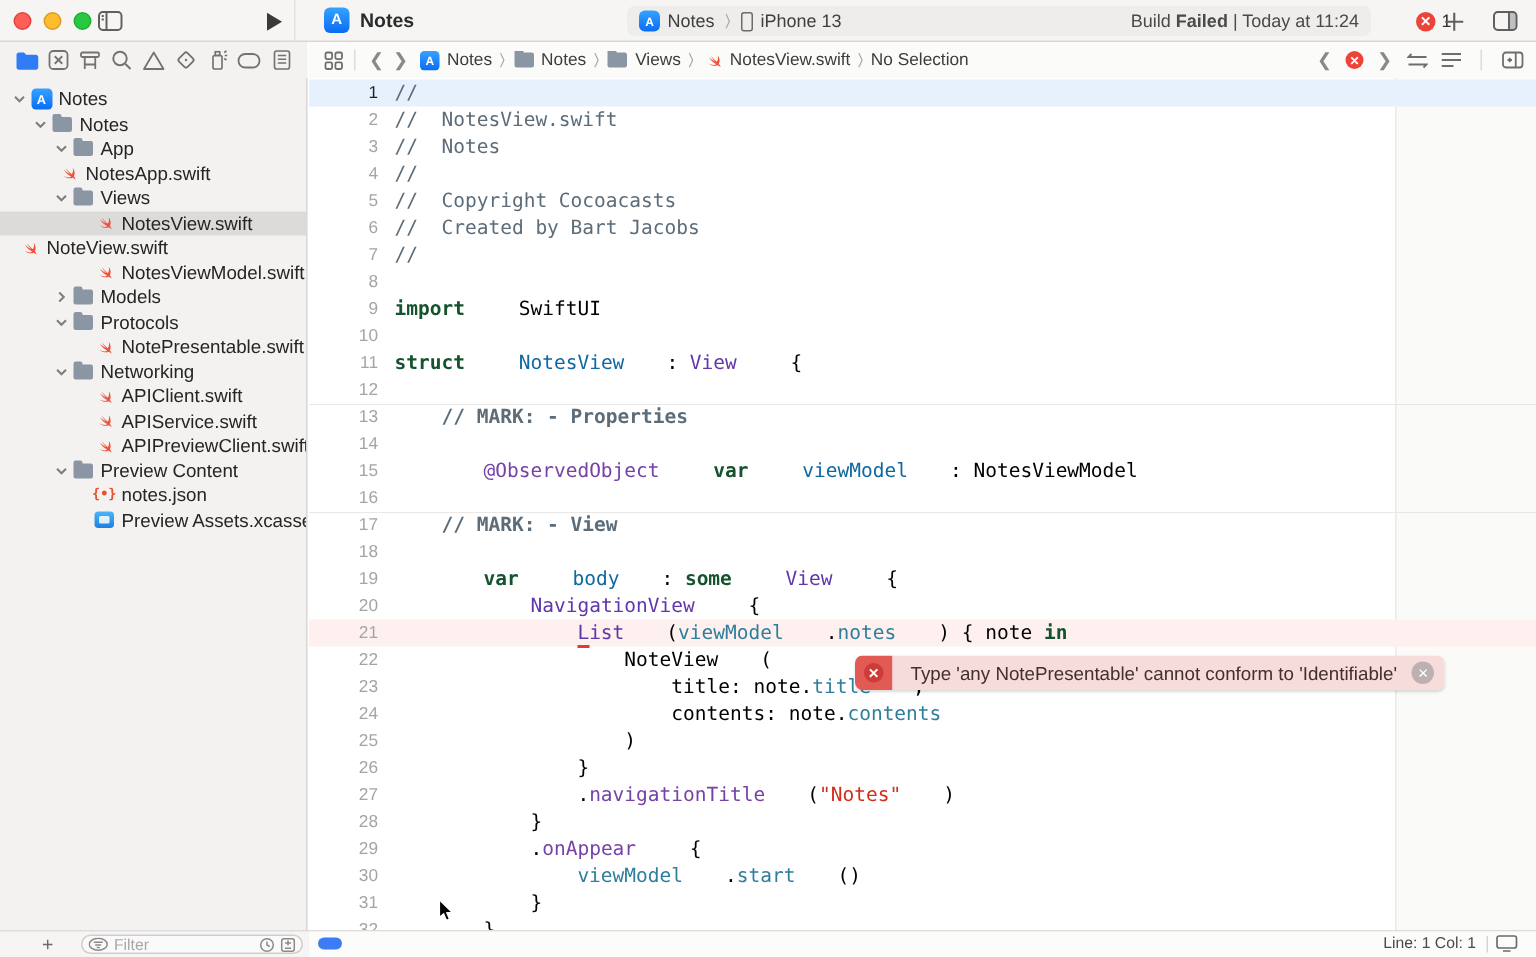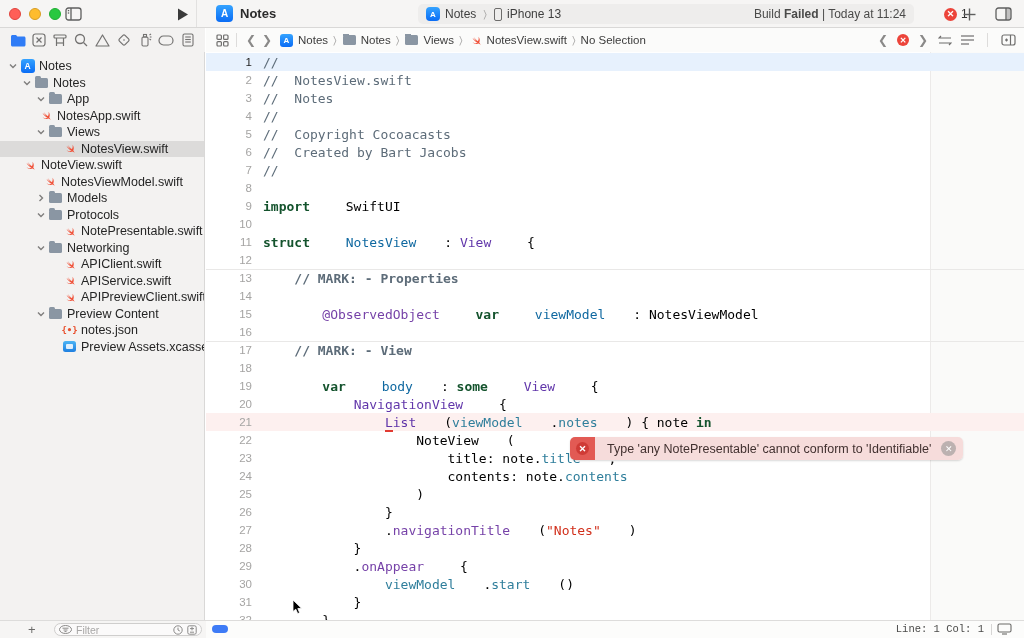--- a/index.html
+++ b/index.html
@@ -81,21 +81,21 @@
   .cursor { position:absolute; left:86px; top:548px; }
 
   
   .bottombar { position:absolute; left:0; top:620px; width:1024px; height:18px; background:#f6f5f4; border-top:1px solid #dddcdb; }
   .bb-editor { position:absolute; left:206px; top:0; width:818px; height:17px; background:#fcfcfb; }
   .bb-plus { position:absolute; left:28px; top:1px; color:#6b6a69; font-size:13px; }
   .filter-pill { position:absolute; left:54px; top:2px; width:148px; height:13px; border:1px solid #cfcecd; border-radius:7px; background:#fbfafa; display:flex; align-items:center; padding:0 4px; gap:4px; }
   .filter-txt { font-size:10.5px; color:#a8a7a6; flex:1 1 auto; }
   .pill-ic { color:#8b8a89; display:flex; align-items:center; }
   .bp-capsule { position:absolute; left:212px; top:4px; width:16px; height:8px; border-radius:4px; background:#3e7bf6; }
-  .linecol { position:absolute; right:40px; top:2px; font-size:10.5px; color:#4a4a49;font-family:Liberation Mono, monospace; }
+  .linecol { position:absolute; right:40px; top:2px; font-size:10.5px; color:#4a4a49; }
   .bb-div { position:absolute; right:32px; top:3px; width:1px; height:11px; background:#d6d5d4; }
   .bb-disp { position:absolute; right:12px; top:2px; color:#6b6a69; }
   svg { display:block; }
 </style>
 </head>
 <body>
 
 <div id="app">
 
   <div class="toolbar">
@@ -349,32 +349,32 @@
         <span class="chev"></span>
         <span class="ticon">
           <span class="swift-ic">
             <svg width="13" height="13" viewBox="0 0 16 16">
               <path fill="#f05138" d="M12.6 10.5c1.2-2.2.7-4.9-1-7 .7 1.9.4 3.9-.7 5.4C9 7.3 7.3 5.5 5.8 3.6c1 1.8 2.3 3.6 3.9 5.2C7.9 7.9 6 6.6 4.3 5c1.5 2.5 3.7 4.6 6.2 5.9-1.9.9-4.2.6-6.1-.6 1.9 1.9 5 2.4 7.4 1.3.9.4 1.7 1 2.3 1.8-.2-1-.7-2.1-1.5-2.9z"></path>
             </svg>
           </span>
         </span>
         <span class="tlabel">NotesView.swift</span>
       </div>
-      <div class="trow" style=" margin-left: 10px;">
+      <div class="trow" style="">
         <span class="chev"></span>
         <span class="ticon">
           <span class="swift-ic">
             <svg width="13" height="13" viewBox="0 0 16 16">
               <path fill="#f05138" d="M12.6 10.5c1.2-2.2.7-4.9-1-7 .7 1.9.4 3.9-.7 5.4C9 7.3 7.3 5.5 5.8 3.6c1 1.8 2.3 3.6 3.9 5.2C7.9 7.9 6 6.6 4.3 5c1.5 2.5 3.7 4.6 6.2 5.9-1.9.9-4.2.6-6.1-.6 1.9 1.9 5 2.4 7.4 1.3.9.4 1.7 1 2.3 1.8-.2-1-.7-2.1-1.5-2.9z"></path>
             </svg>
           </span>
         </span>
         <span class="tlabel">NoteView.swift</span>
       </div>
-      <div class="trow" style="padding-left: 30px;">
+      <div class="trow" style="padding-left: 50px;">
         <span class="chev"></span>
         <span class="ticon">
           <span class="swift-ic">
             <svg width="13" height="13" viewBox="0 0 16 16">
               <path fill="#f05138" d="M12.6 10.5c1.2-2.2.7-4.9-1-7 .7 1.9.4 3.9-.7 5.4C9 7.3 7.3 5.5 5.8 3.6c1 1.8 2.3 3.6 3.9 5.2C7.9 7.9 6 6.6 4.3 5c1.5 2.5 3.7 4.6 6.2 5.9-1.9.9-4.2.6-6.1-.6 1.9 1.9 5 2.4 7.4 1.3.9.4 1.7 1 2.3 1.8-.2-1-.7-2.1-1.5-2.9z"></path>
             </svg>
           </span>
         </span>
         <span class="tlabel">NotesViewModel.swift</span>
       </div>

